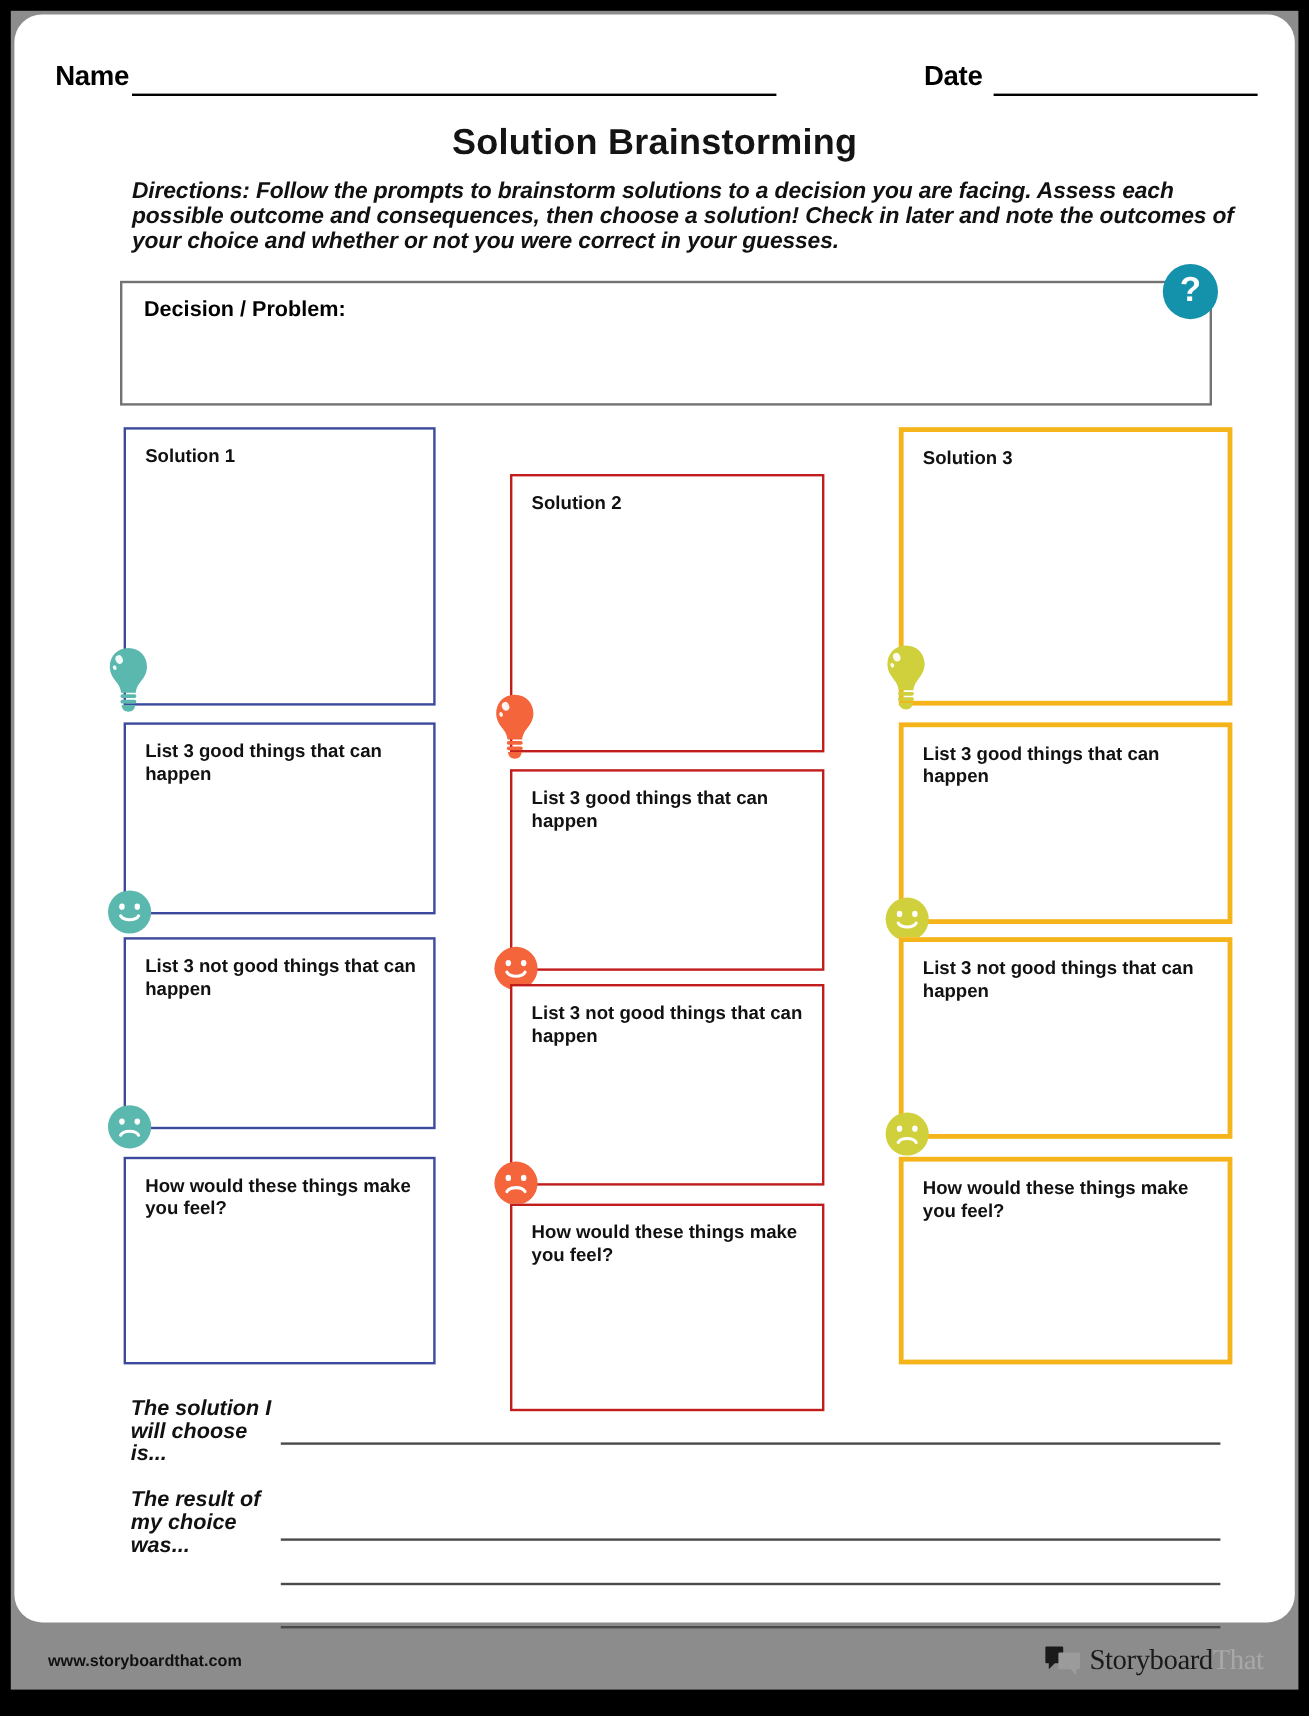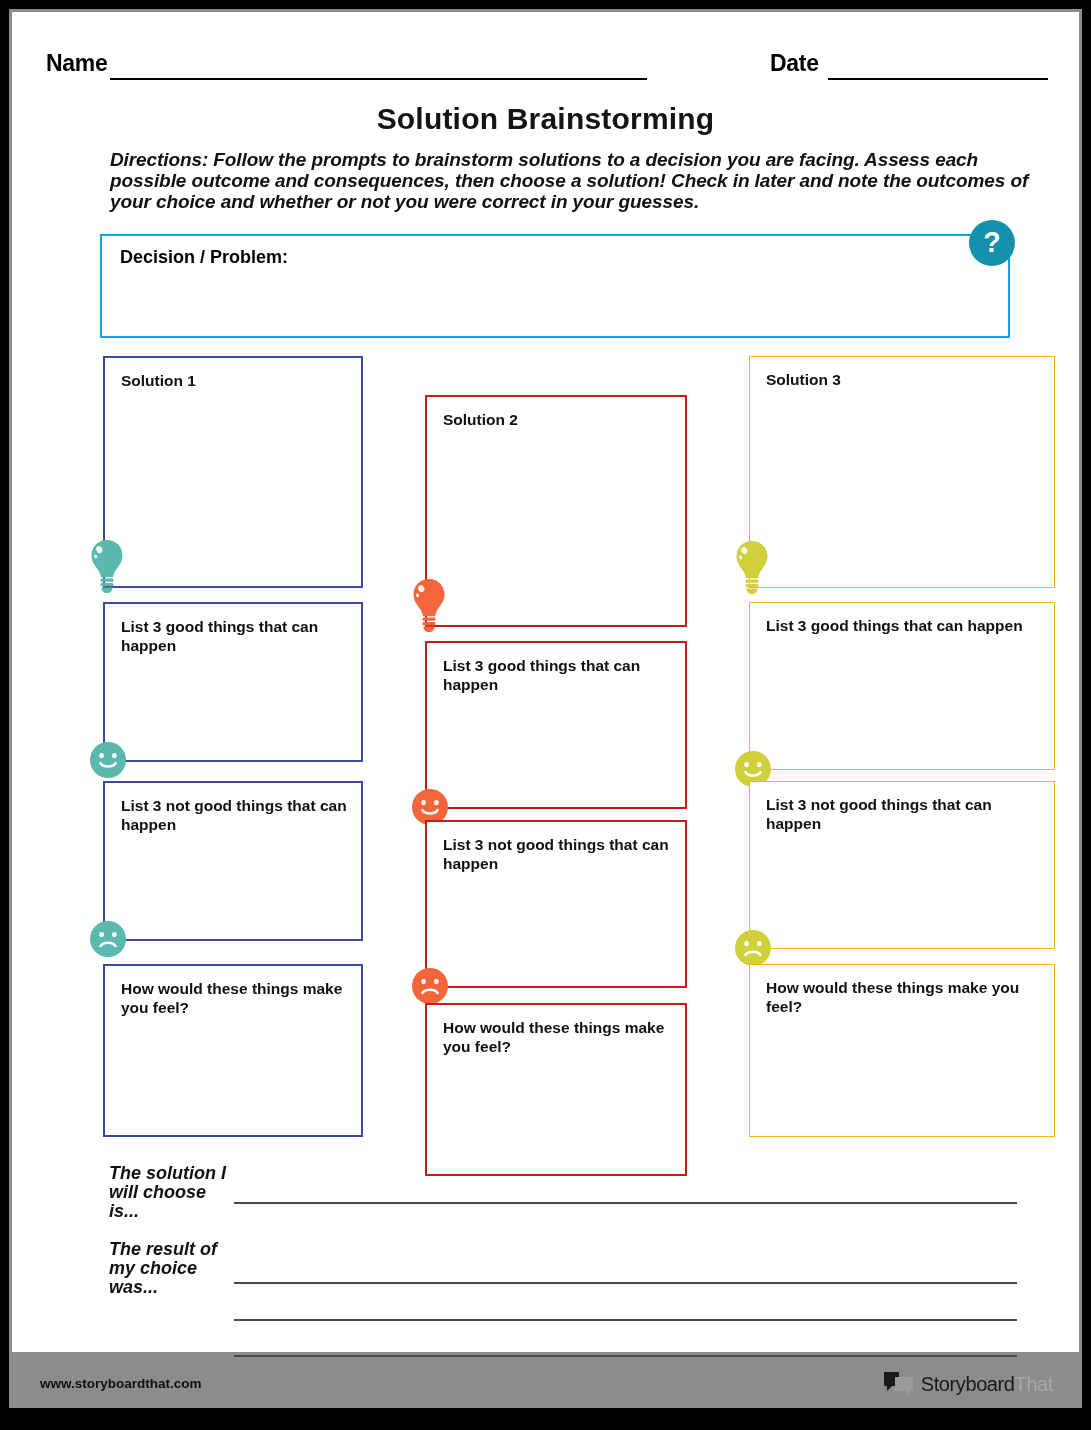--- a/index.html
+++ b/index.html
@@ -28,20 +28,21 @@
     width: 1073px;
     height: 1399px;
     background: #8c8c8c;
   }
   #page {
     position: absolute;
     left: 12px; top: 12px;
     width: 1067px;
     height: 1340px;
     background: #ffffff;
+    border-radius: 23px;
   }
 
   
   .hdr-row {
     position: absolute;
     top: 38px;
     left: 0;
     width: 100%;
     height: 34px;
   }
@@ -93,21 +94,21 @@
     letter-spacing: -0.1px;
   }
 
   
   #decision-box {
     position: absolute;
     left: 88px;
     top: 222px;
     width: 910px;
     height: 104px;
-    border: 2px solid #0ea5e9;
+    border: 2px solid #737373;
     box-sizing: border-box;
     background: #fff;
   }
   #decision-label {
     position: absolute;
     left: 18px;
     top: 11px;
     font-size: 18px;
     font-weight: 700;
     color: #000;
@@ -163,21 +164,21 @@
   #col-1 .r2 { top: 769px; height: 168px; }
   #col-1 .r3 { top: 952px; height: 173px; }
 
   #col-2 .r0 { top: 344px; height: 232px; }
   #col-2 .r1 { top: 590px; height: 168px; }
   #col-2 .r2 { top: 769px; height: 168px; }
   #col-2 .r3 { top: 952px; height: 173px; }
 
   .cell.c0 { width: 260px; left: 0; border: 2px solid #3b4a9c; }
   .cell.c1 { width: 262px; left: 0; border: 2px solid #c11d1d; margin-top: 39px; }
-  .cell.c2 { width: 306px; left: 0; border: 1px solid #1d4ed8; }
+  .cell.c2 { width: 278px; left: 0; border: 4px solid #1d4ed8; }
 
   
   .badge {
     position: absolute;
     left: -16px;
     width: 38px;
     height: 38px;
     pointer-events: none;
   }
   .badge.bulb { width: 36px; height: 56px; left: -16px; top: -56px; }
@@ -218,24 +219,24 @@
   #logo {
     position: absolute;
     right: 26px;
     top: 1357px;
     height: 30px;
     display: flex;
     align-items: center;
     gap: 7px;
   }
   #logo-text {
-    font-size: 20px;
+    font-size: 24px;
     font-weight: 400;
     letter-spacing: -0.4px;
-    font-family: Liberation Sans, sans-serif;
+    font-family: Liberation Serif, serif;
   }
   #logo-text .dark { color: #1a1a1a; }
   #logo-text .light { color: #a8a8a8; }
 </style>
 </head>
 <body>
 
 <div id="page-frame">
   <div id="page-border"></div>
   <div id="page">

